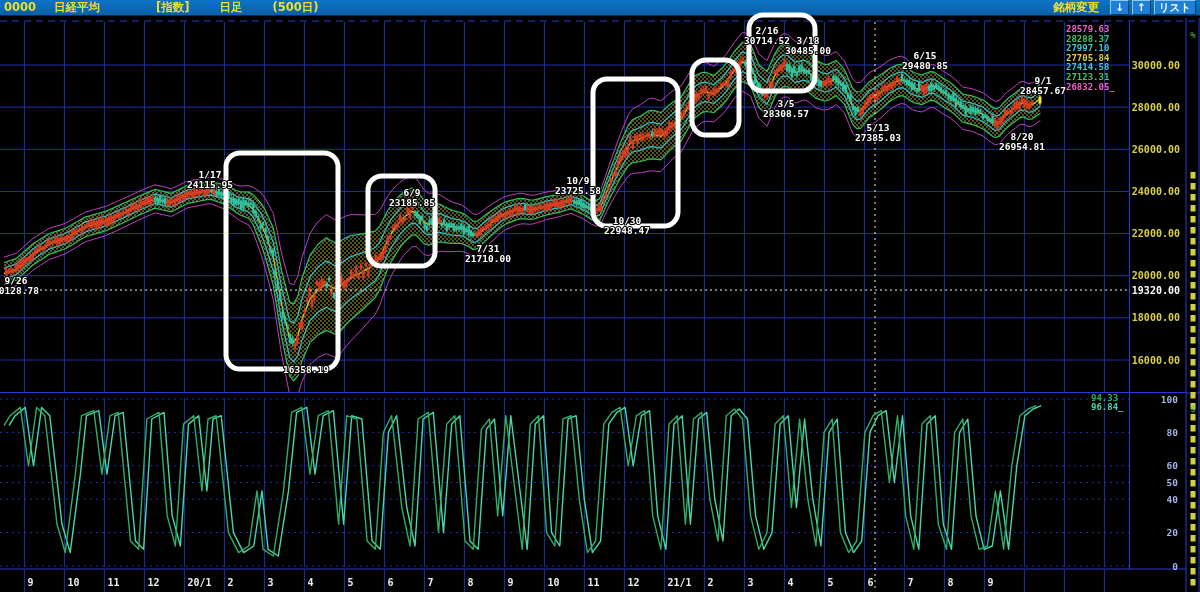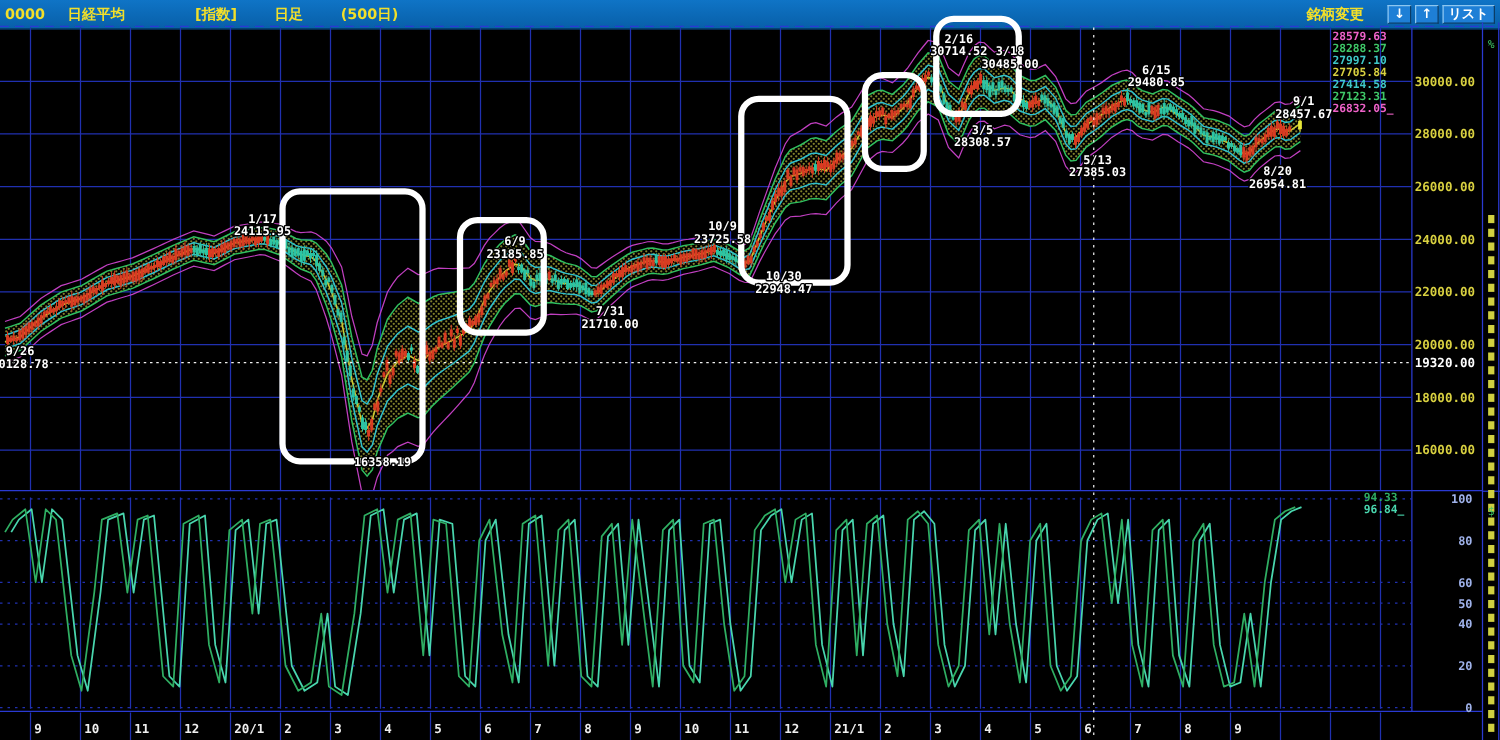--- a/index.html
+++ b/index.html
@@ -1,27 +1,27 @@
 <!DOCTYPE html>
 <html><head>
 <meta charset="utf-8">
 <style>
   html,body{margin:0;padding:0;background:#000;}
   #app{position:relative;width:1200px;height:592px;background:#000;overflow:hidden;
        font-family:"DejaVu Sans",sans-serif;}
-  #titlebar{position:absolute;top:0;left:0;width:1200px;height:24px;
+  #titlebar{position:absolute;top:0;left:0;width:1200px;height:16px;
     background:linear-gradient(#0f74c6,#085fa8);border-bottom:1px solid #042c52;
     display:flex;justify-content:space-between;align-items:center;box-sizing:border-box;
     padding:0 4px;font-size:11.5px;font-weight:bold;color:#f2df2a;}
   .tl span{margin-right:14px;}
   .tl .name{margin-right:52px;}
   .tl .cat{margin-right:26px;}
   .tl .tf{margin-right:26px;}
   .tr{display:flex;align-items:center;}
-  .tr .lbl{color:#f2df2a;margin-right:16px;cursor:pointer;}
+  .tr .lbl{color:#f2df2a;margin-right:8px;cursor:pointer;}
   .btn{background:#1e7fd6;color:#fff;font-weight:bold;font-size:10.5px;
     border:1px solid;border-color:#8cc6f0 #0a3c66 #0a3c66 #8cc6f0;
     margin-left:3px;padding:0 4px;height:15px;line-height:13px;
     font-family:"DejaVu Sans",sans-serif;cursor:pointer;}
   #chart{position:absolute;top:0;left:0;}
   text{font-family:"DejaVu Sans Mono",monospace;}
 </style>
 </head>
 <body>
 

